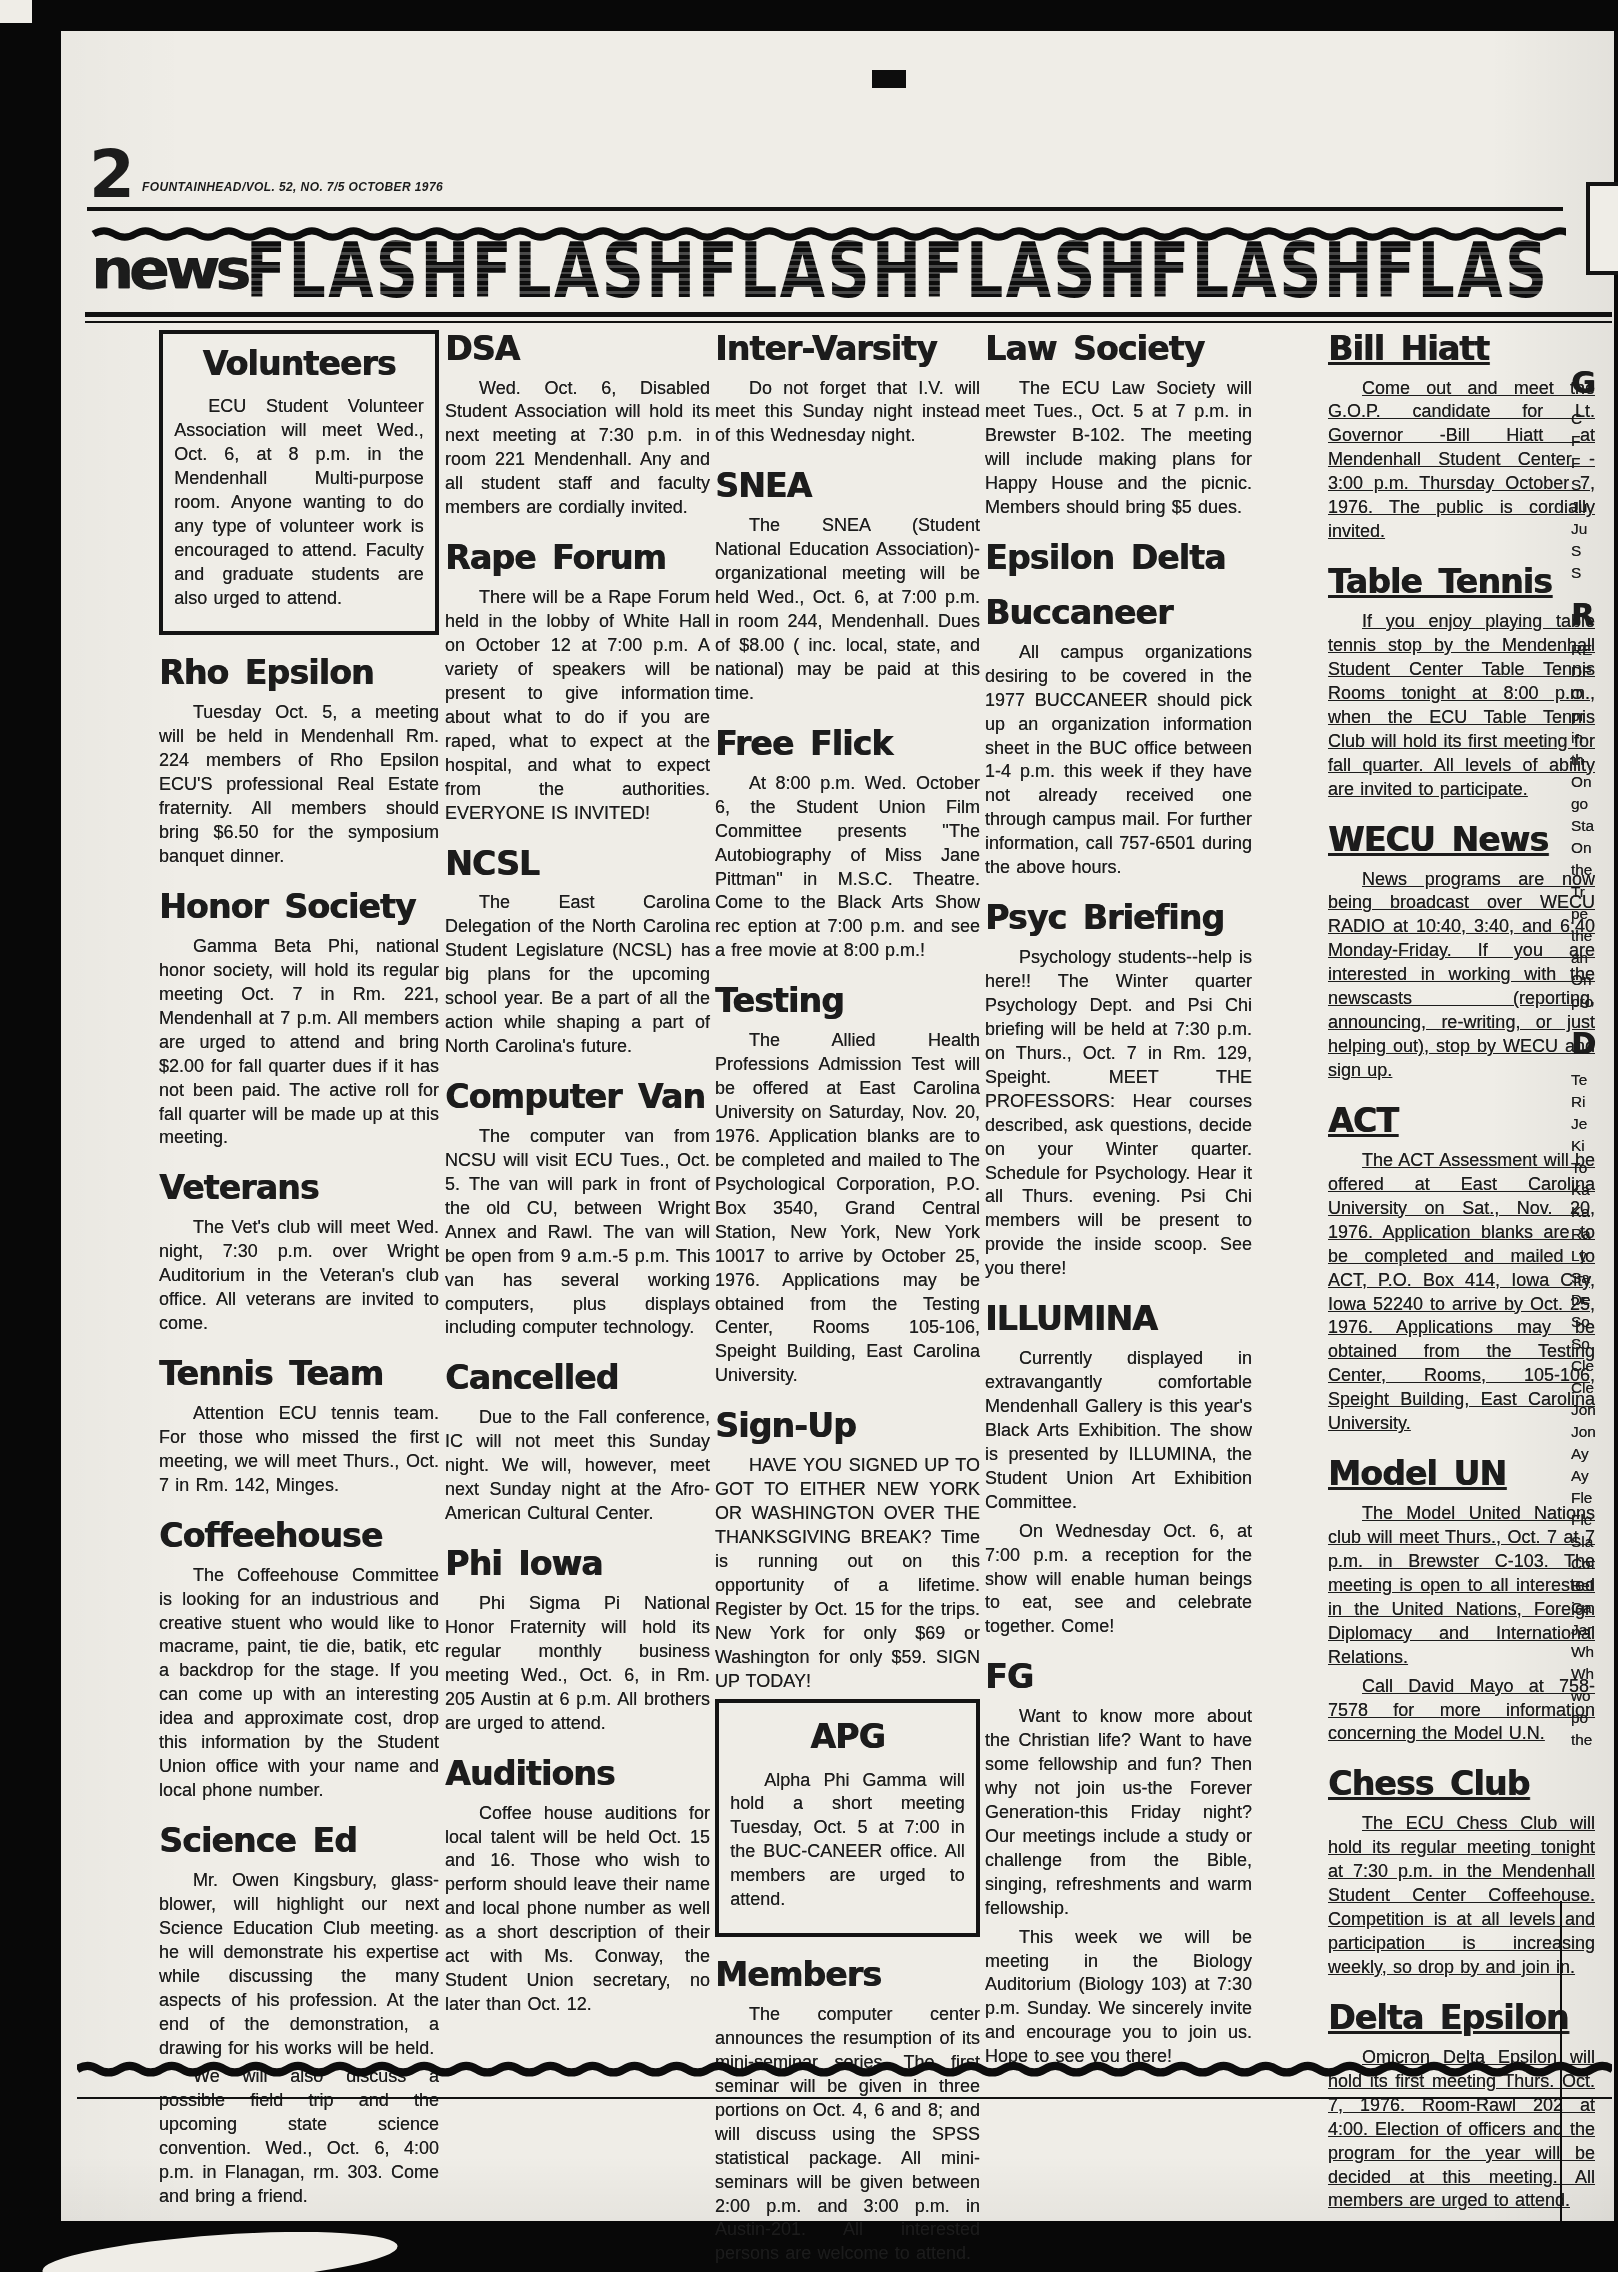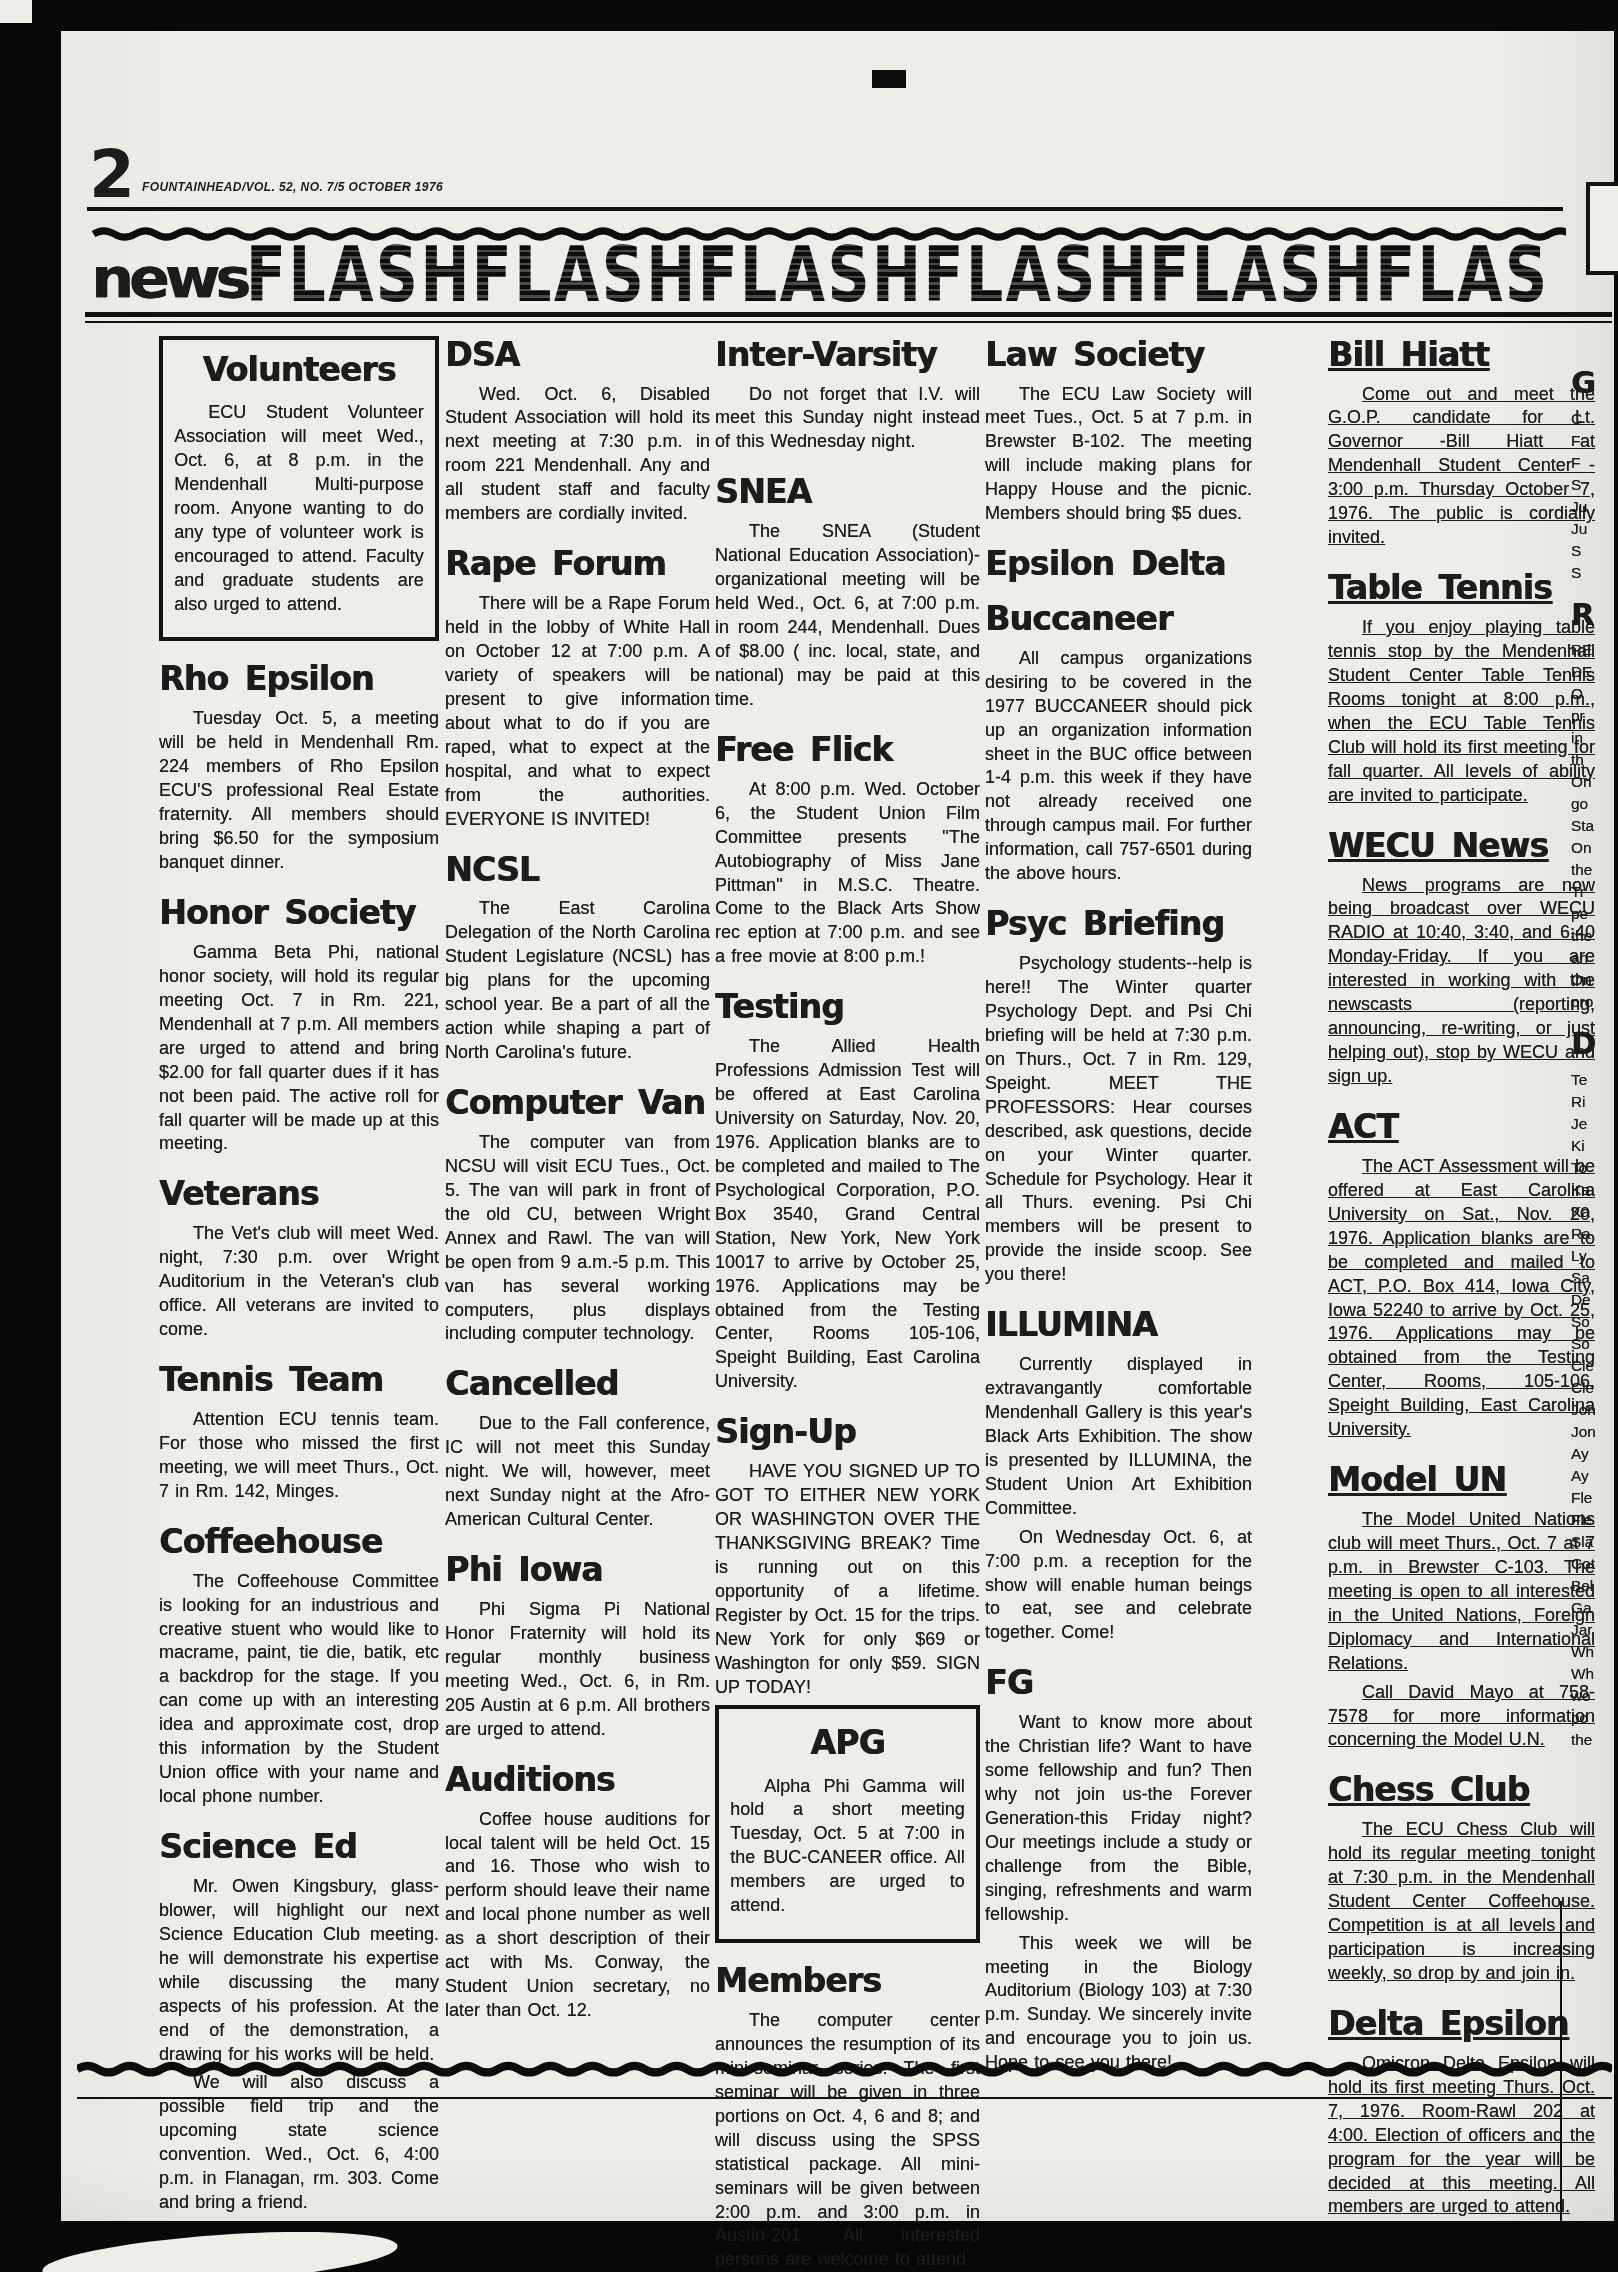--- a/index.html
+++ b/index.html
@@ -8,32 +8,32 @@
   .paper{position:absolute;left:61px;top:31px;width:1553px;height:2190px;
          background:#efede7;
          background-image:linear-gradient(90deg,rgba(0,0,0,.025) 0,rgba(0,0,0,0) 8%,rgba(0,0,0,0) 92%,rgba(0,0,0,.05) 100%),
                           linear-gradient(0deg,rgba(0,0,0,.04) 0,rgba(0,0,0,0) 3%);}
   .pnum{position:absolute;left:89px;top:142px;font-family:"DejaVu Sans",sans-serif;
         font-weight:bold;font-size:66px;line-height:1;letter-spacing:-1.6px;}
   .issue{position:absolute;left:142px;top:180px;font-style:italic;font-weight:bold;
          font-size:12px;letter-spacing:0.4px;}
   .rule{position:absolute;background:#111;}
   .banner{position:absolute;left:91px;top:238px;width:1521px;height:74px;overflow:hidden;
-          display:flex;align-items:center;}
+          display:flex;align-items:flex-start;}
   .news{font-family:"DejaVu Sans",sans-serif;font-weight:bold;font-size:60px;line-height:.95;
         letter-spacing:-4.9px;transform:scaleY(.92);transform-origin:left bottom;
         text-shadow:0.8px 0 0 #111;}
   .flash{font-family:"DejaVu Sans",sans-serif;font-weight:bold;font-size:77px;line-height:.86;
          letter-spacing:3.2px;display:inline-block;transform:scaleX(.76);transform-origin:left bottom;
          white-space:nowrap;color:#161616;}
   @supports ((-webkit-background-clip:text) or (background-clip:text)){
     .flash{background:repeating-linear-gradient(0deg,#0d0d0d 0 4px,#4a4a4a 4px 6.5px);
            -webkit-background-clip:text;background-clip:text;color:transparent;}
   }
-  .col{position:absolute;top:330px;margin-top:6px;}
+  .col{position:absolute;top:330px;}
   .atitle{font-family:"DejaVu Sans",sans-serif;font-weight:bold;font-size:33px;
           line-height:1.02;letter-spacing:-0.8px;word-spacing:5.7px;margin:21px 0 11.3px 0;
           text-shadow:0.8px 0 0 currentColor;}
   .article:first-child > .atitle{margin-top:1.6px;}
   p.body{font-size:18px;line-height:1.33;text-align:justify;margin:0 0 4.9px 0;
          text-indent:34px;text-shadow:0 0 0.4px rgba(20,20,20,.75);word-spacing:1.2px;}
   .boxed{border:4px solid #141414;padding:11.3px 11.3px 16px 11.3px;margin:0 0 21px 0;
          background:#efede7;}
   .boxed .atitle{margin:6.5px 0 14.6px 0;text-align:center;}
   .strip{position:absolute;left:1571px;top:352px;width:47px;overflow:hidden;height:1707px;}

